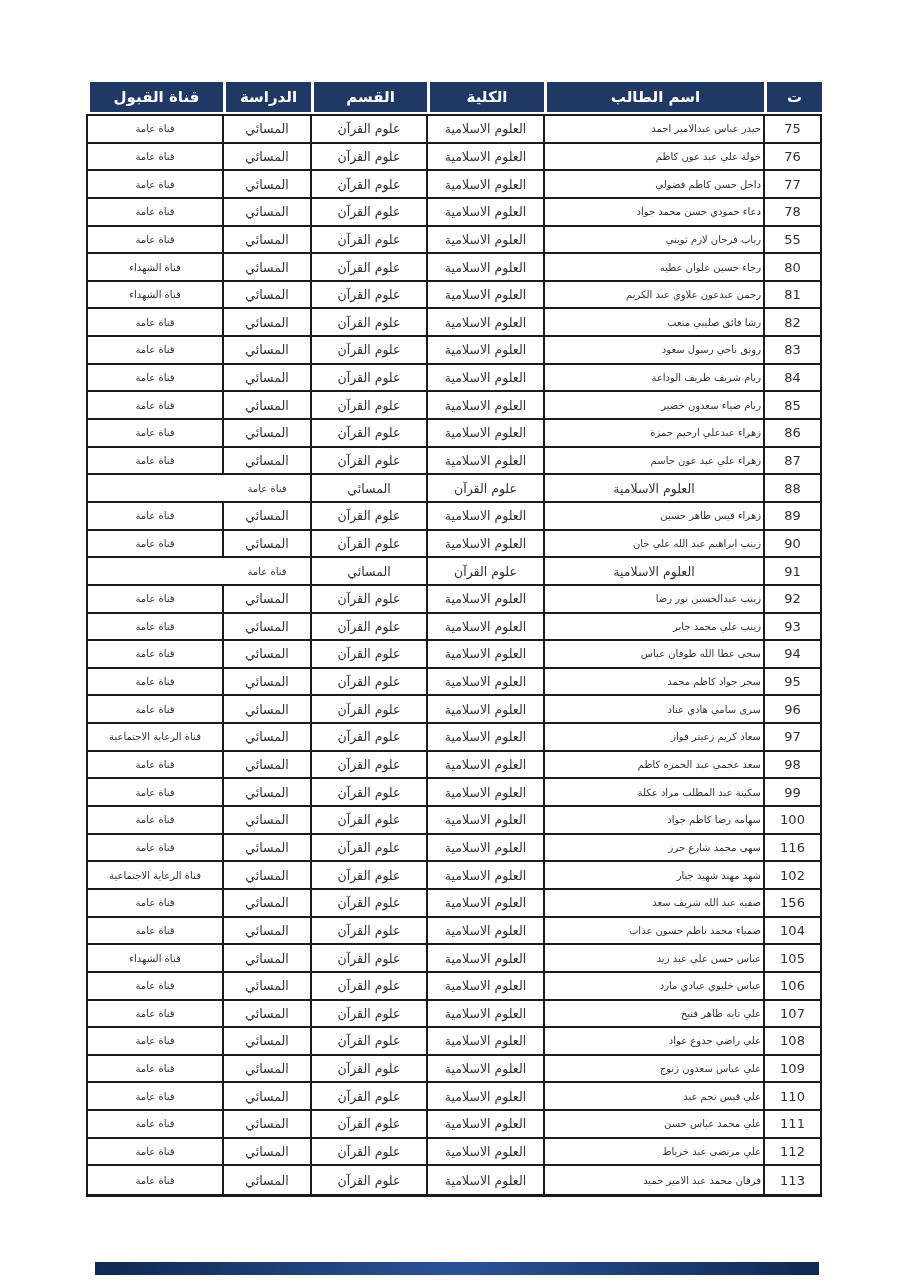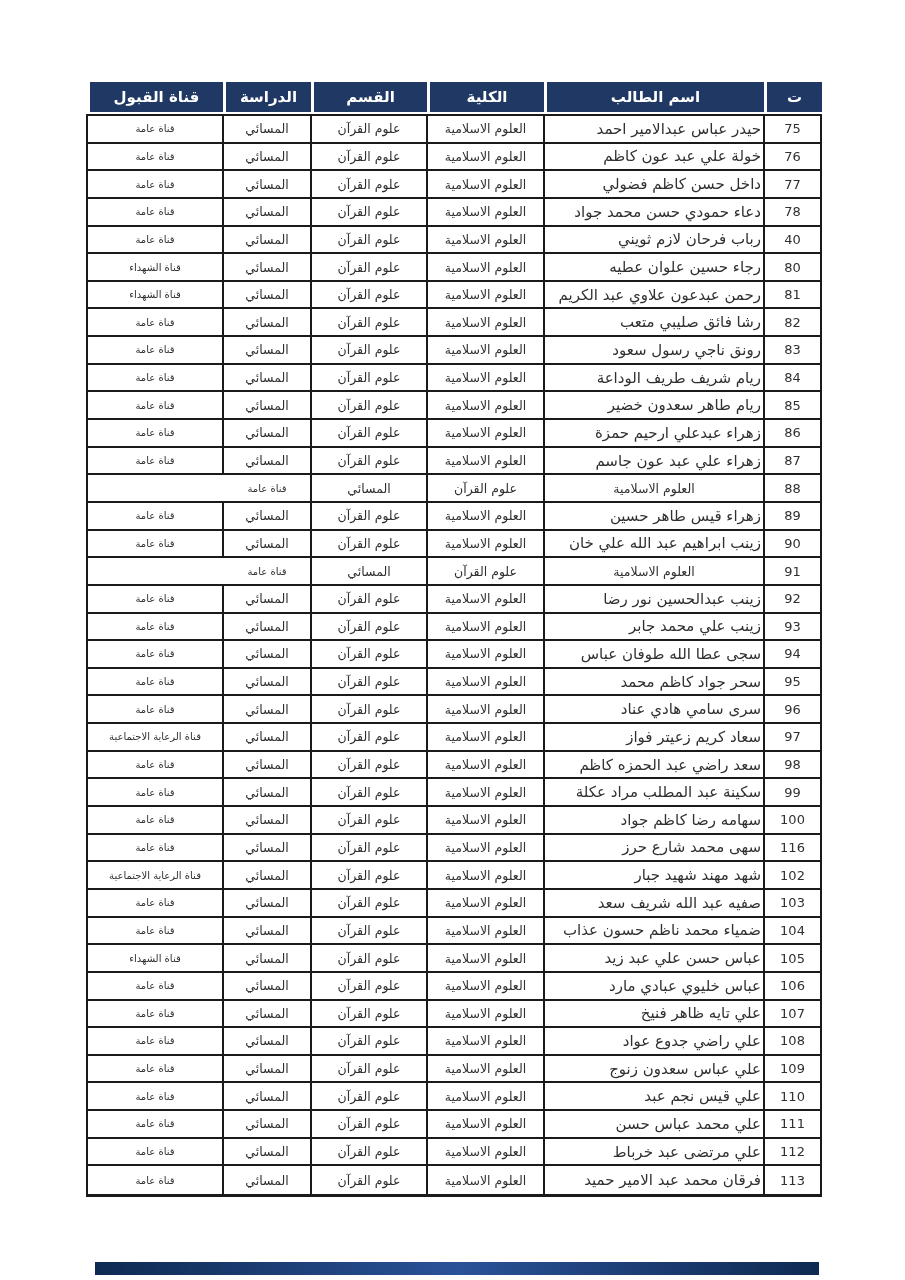--- a/index.html
+++ b/index.html
@@ -54,21 +54,21 @@
     color: #303030;
     font-size: 12.5px;
     overflow: hidden;
     white-space: nowrap;
   }
   .cell + .cell { border-inline-start: 2px solid #1a1a1a; }
   .cell.no { font-size: 13px; }
   .cell.name {
     justify-content: flex-start;
     padding-inline-start: 2px;
-    font-size: 15px;
+    font-size: 10px;
   }
   .cell.channel { font-size: 10px; }
 
   .footer-bar {
     position: absolute;
     left: 95px;
     top: 1262px;
     width: 724px;
     height: 13px;
   }
@@ -116,21 +116,21 @@
         </div>
         <div class="row">
           <div class="cell no">78</div>
           <div class="cell name">دعاء حمودي حسن محمد جواد</div>
           <div class="cell college">العلوم الاسلامية</div>
           <div class="cell department">علوم القرآن</div>
           <div class="cell study">المسائي</div>
           <div class="cell channel">قناة عامة</div>
         </div>
         <div class="row">
-          <div class="cell no">40</div>
+          <div class="cell no">55</div>
           <div class="cell name">رباب فرحان لازم ثويني</div>
           <div class="cell college">العلوم الاسلامية</div>
           <div class="cell department">علوم القرآن</div>
           <div class="cell study">المسائي</div>
           <div class="cell channel">قناة عامة</div>
         </div>
         <div class="row">
           <div class="cell no">80</div>
           <div class="cell name">رجاء حسين علوان عطيه</div>
           <div class="cell college">العلوم الاسلامية</div>
@@ -165,21 +165,21 @@
         <div class="row">
           <div class="cell no">84</div>
           <div class="cell name">ريام شريف طريف الوداعة</div>
           <div class="cell college">العلوم الاسلامية</div>
           <div class="cell department">علوم القرآن</div>
           <div class="cell study">المسائي</div>
           <div class="cell channel">قناة عامة</div>
         </div>
         <div class="row">
           <div class="cell no">85</div>
-          <div class="cell name">ريام طاهر سعدون خضير</div>
+          <div class="cell name">ريام ضياء سعدون خضير</div>
           <div class="cell college">العلوم الاسلامية</div>
           <div class="cell department">علوم القرآن</div>
           <div class="cell study">المسائي</div>
           <div class="cell channel">قناة عامة</div>
         </div>
         <div class="row">
           <div class="cell no">86</div>
           <div class="cell name">زهراء عبدعلي ارحيم حمزة</div>
           <div class="cell college">العلوم الاسلامية</div>
           <div class="cell department">علوم القرآن</div>
@@ -267,21 +267,21 @@
         <div class="row">
           <div class="cell no">97</div>
           <div class="cell name">سعاد كريم زعيتر فواز</div>
           <div class="cell college">العلوم الاسلامية</div>
           <div class="cell department">علوم القرآن</div>
           <div class="cell study">المسائي</div>
           <div class="cell channel">قناة الرعاية الاجتماعية</div>
         </div>
         <div class="row">
           <div class="cell no">98</div>
-          <div class="cell name">سعد راضي عبد الحمزه كاظم</div>
+          <div class="cell name">سعد عجمي عبد الحمزه كاظم</div>
           <div class="cell college">العلوم الاسلامية</div>
           <div class="cell department">علوم القرآن</div>
           <div class="cell study">المسائي</div>
           <div class="cell channel">قناة عامة</div>
         </div>
         <div class="row">
           <div class="cell no">99</div>
           <div class="cell name">سكينة عبد المطلب مراد عكلة</div>
           <div class="cell college">العلوم الاسلامية</div>
           <div class="cell department">علوم القرآن</div>
@@ -306,21 +306,21 @@
         </div>
         <div class="row">
           <div class="cell no">102</div>
           <div class="cell name">شهد مهند شهيد جبار</div>
           <div class="cell college">العلوم الاسلامية</div>
           <div class="cell department">علوم القرآن</div>
           <div class="cell study">المسائي</div>
           <div class="cell channel">قناة الرعاية الاجتماعية</div>
         </div>
         <div class="row">
-          <div class="cell no">103</div>
+          <div class="cell no">156</div>
           <div class="cell name">صفيه عبد الله شريف سعد</div>
           <div class="cell college">العلوم الاسلامية</div>
           <div class="cell department">علوم القرآن</div>
           <div class="cell study">المسائي</div>
           <div class="cell channel">قناة عامة</div>
         </div>
         <div class="row">
           <div class="cell no">104</div>
           <div class="cell name">ضمياء محمد ناظم حسون عذاب</div>
           <div class="cell college">العلوم الاسلامية</div>

